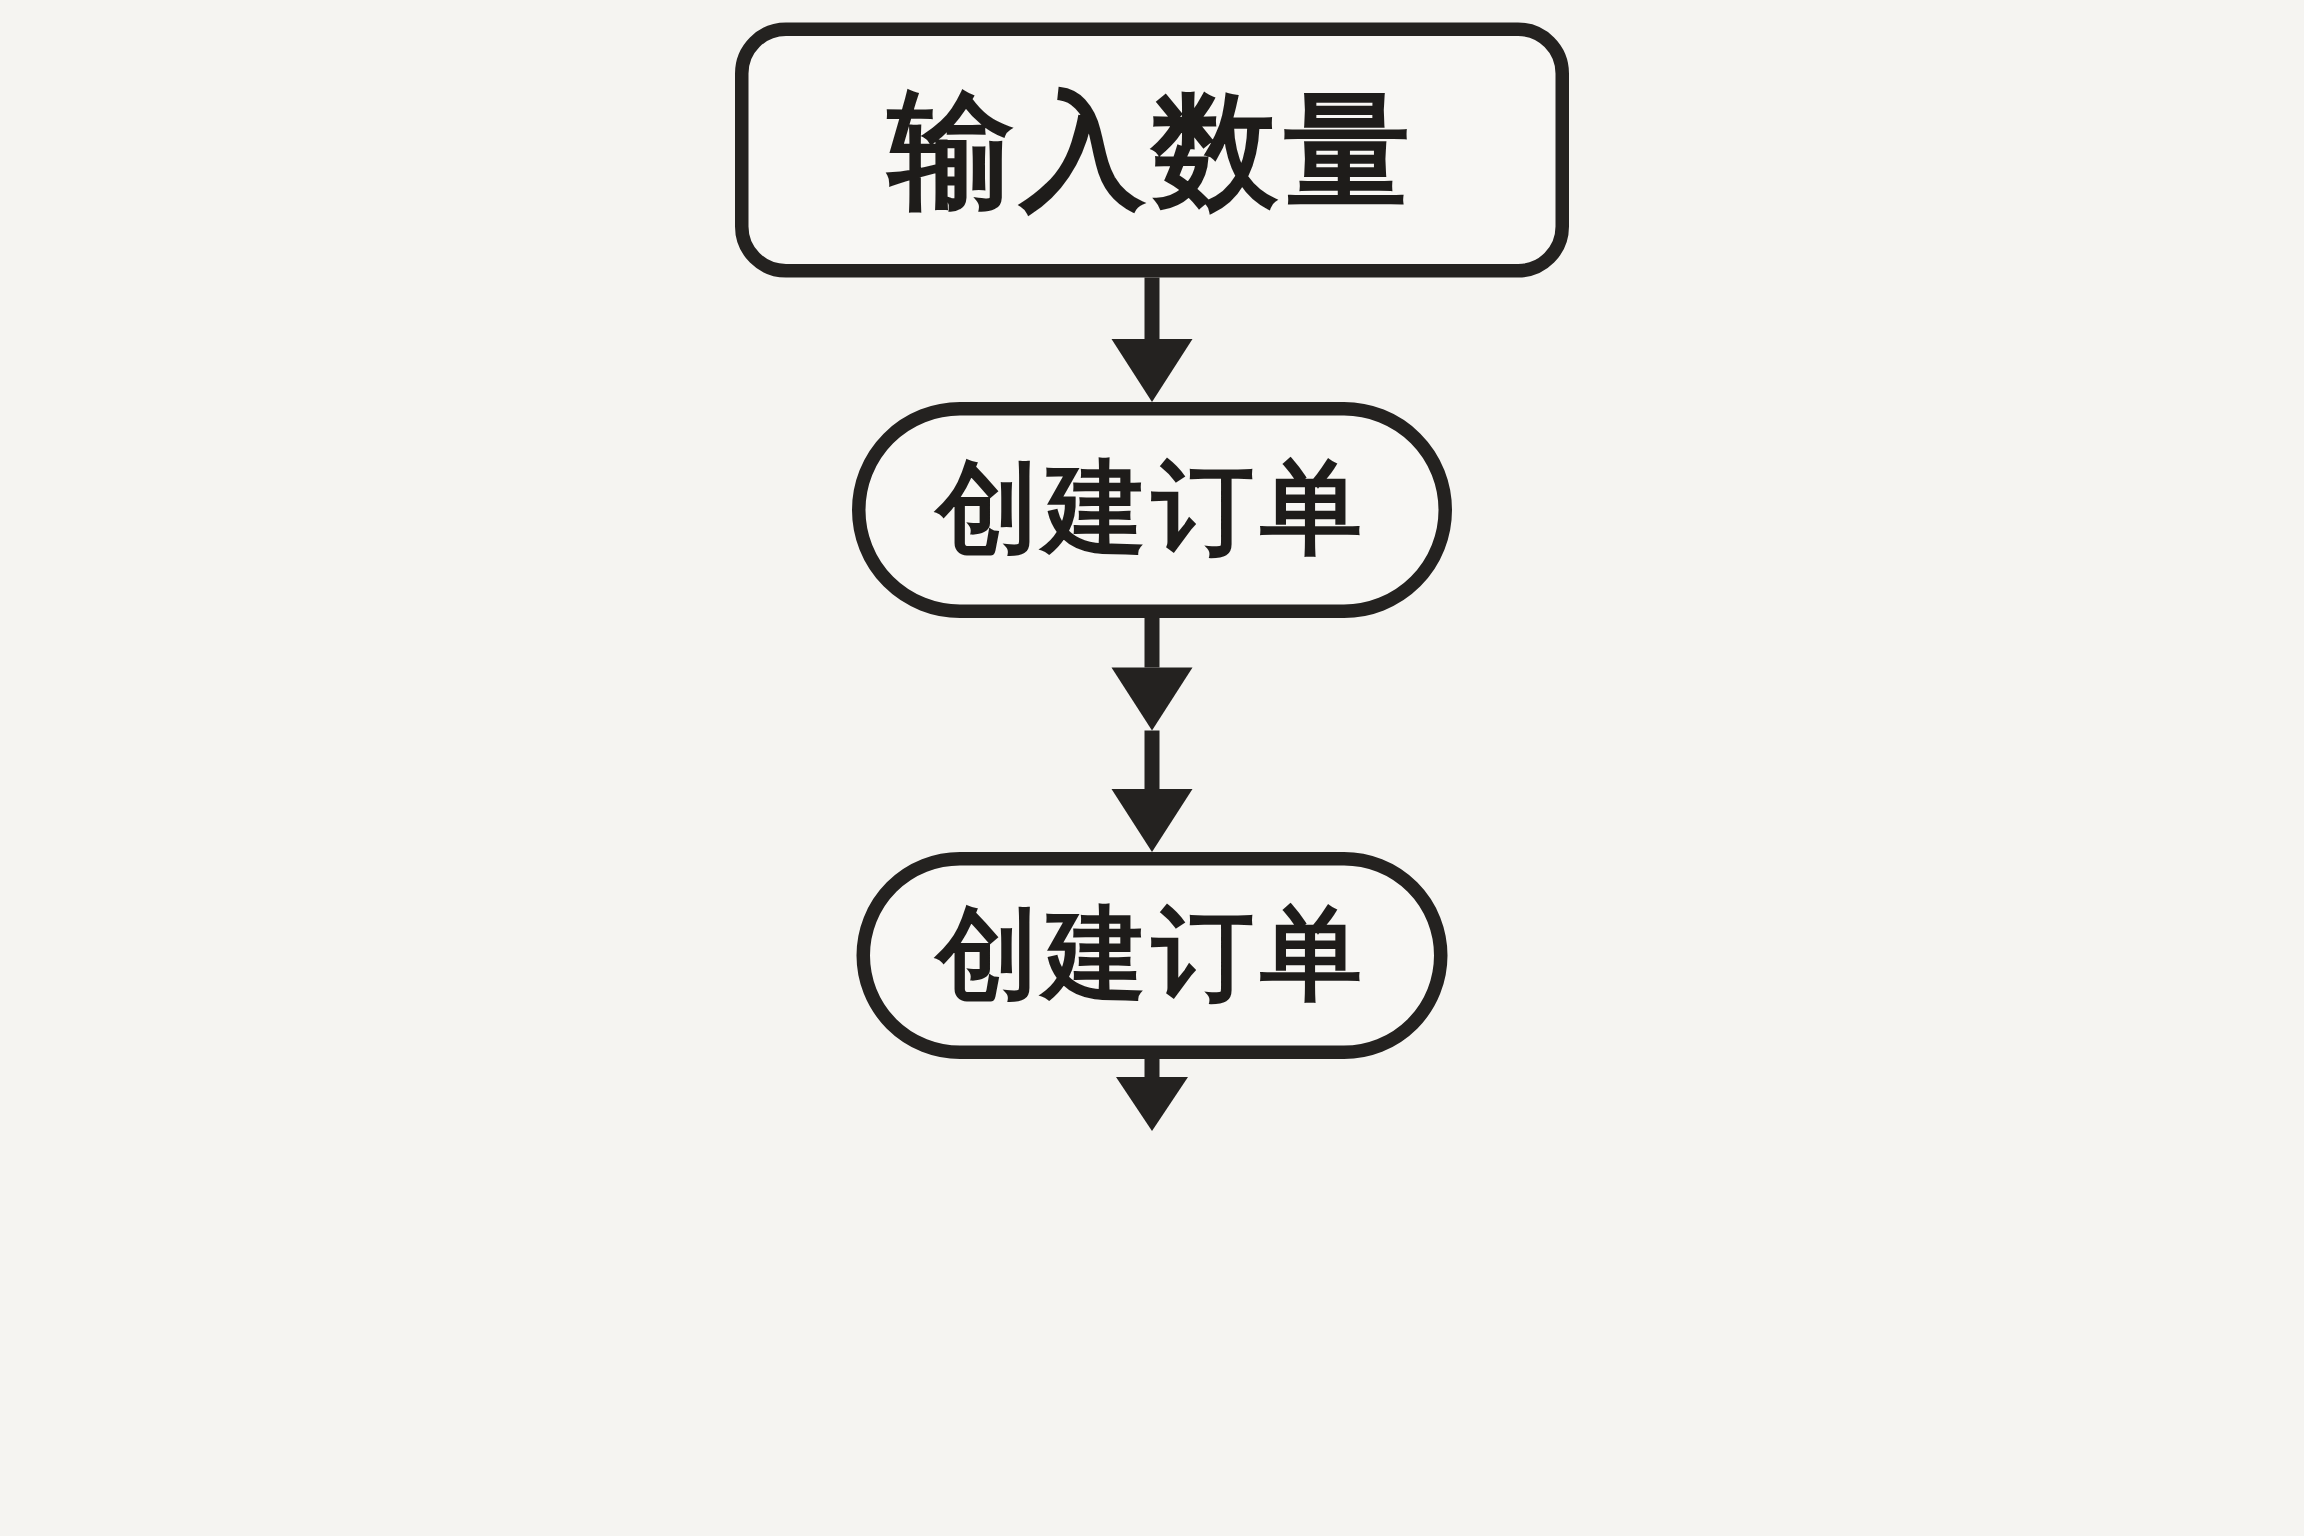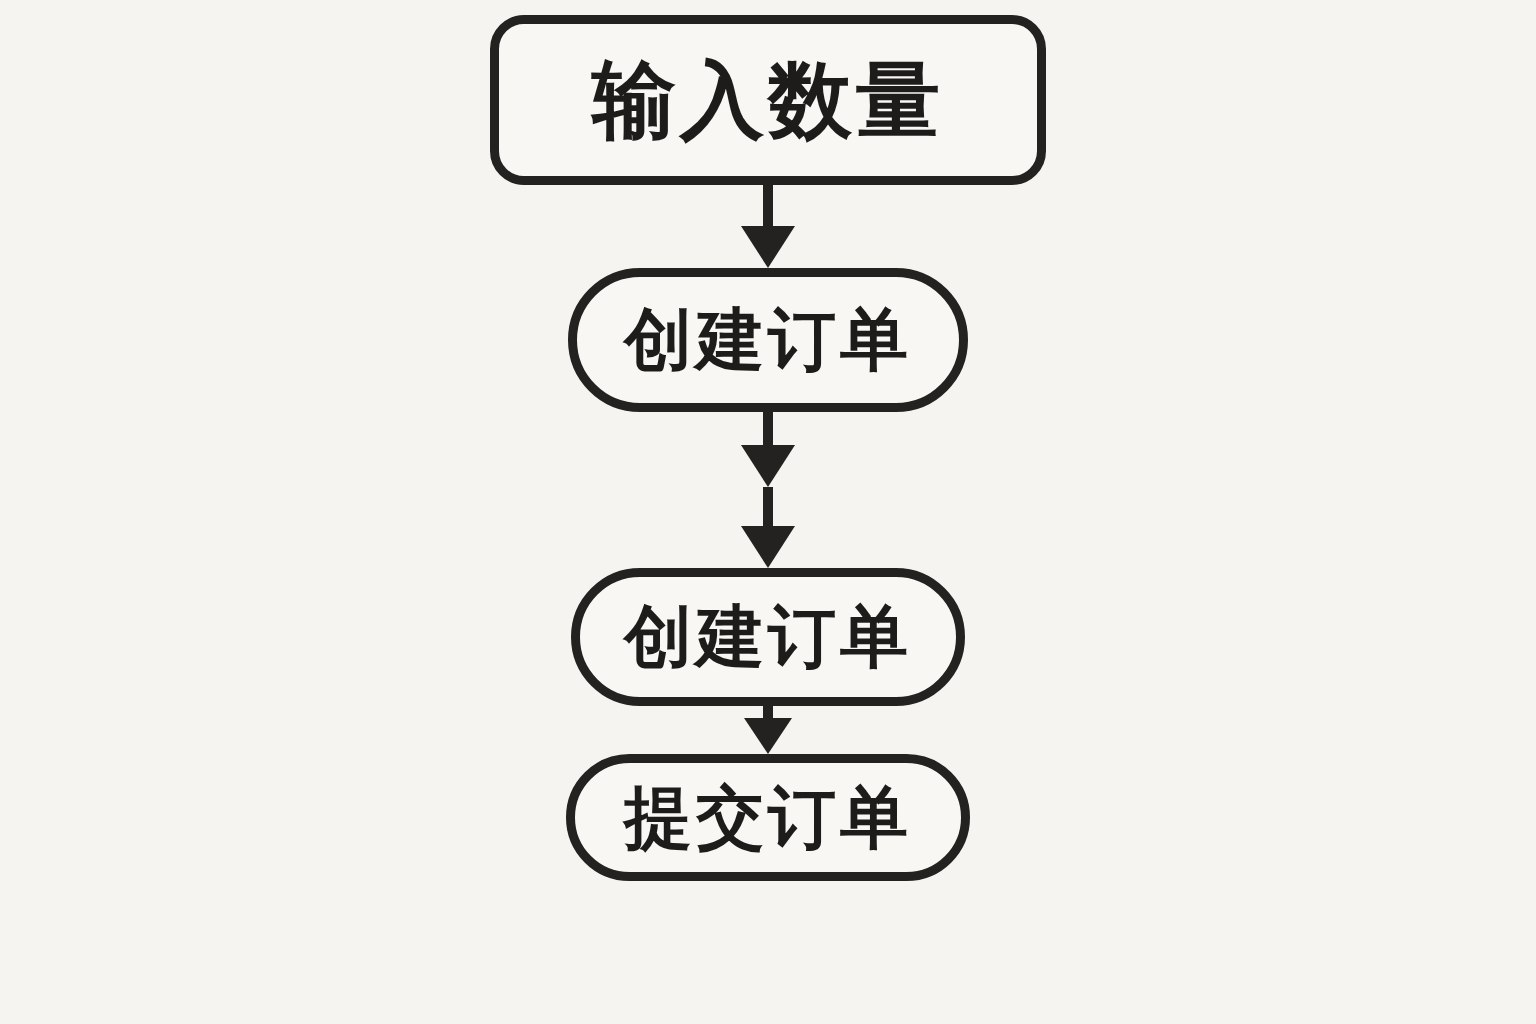--- a/index.html
+++ b/index.html
@@ -111,17 +111,14 @@
 
   <div class="node pill n3">
     <span>创建订单</span>
   </div>
 
   <div class="arrow a4">
     <div class="shaft"></div>
     <div class="head"></div>
   </div>
 
-  <div class="node pill n4">
-    <span>提交订单</span>
-  </div>
 
 </div>
 
 </body></html>

